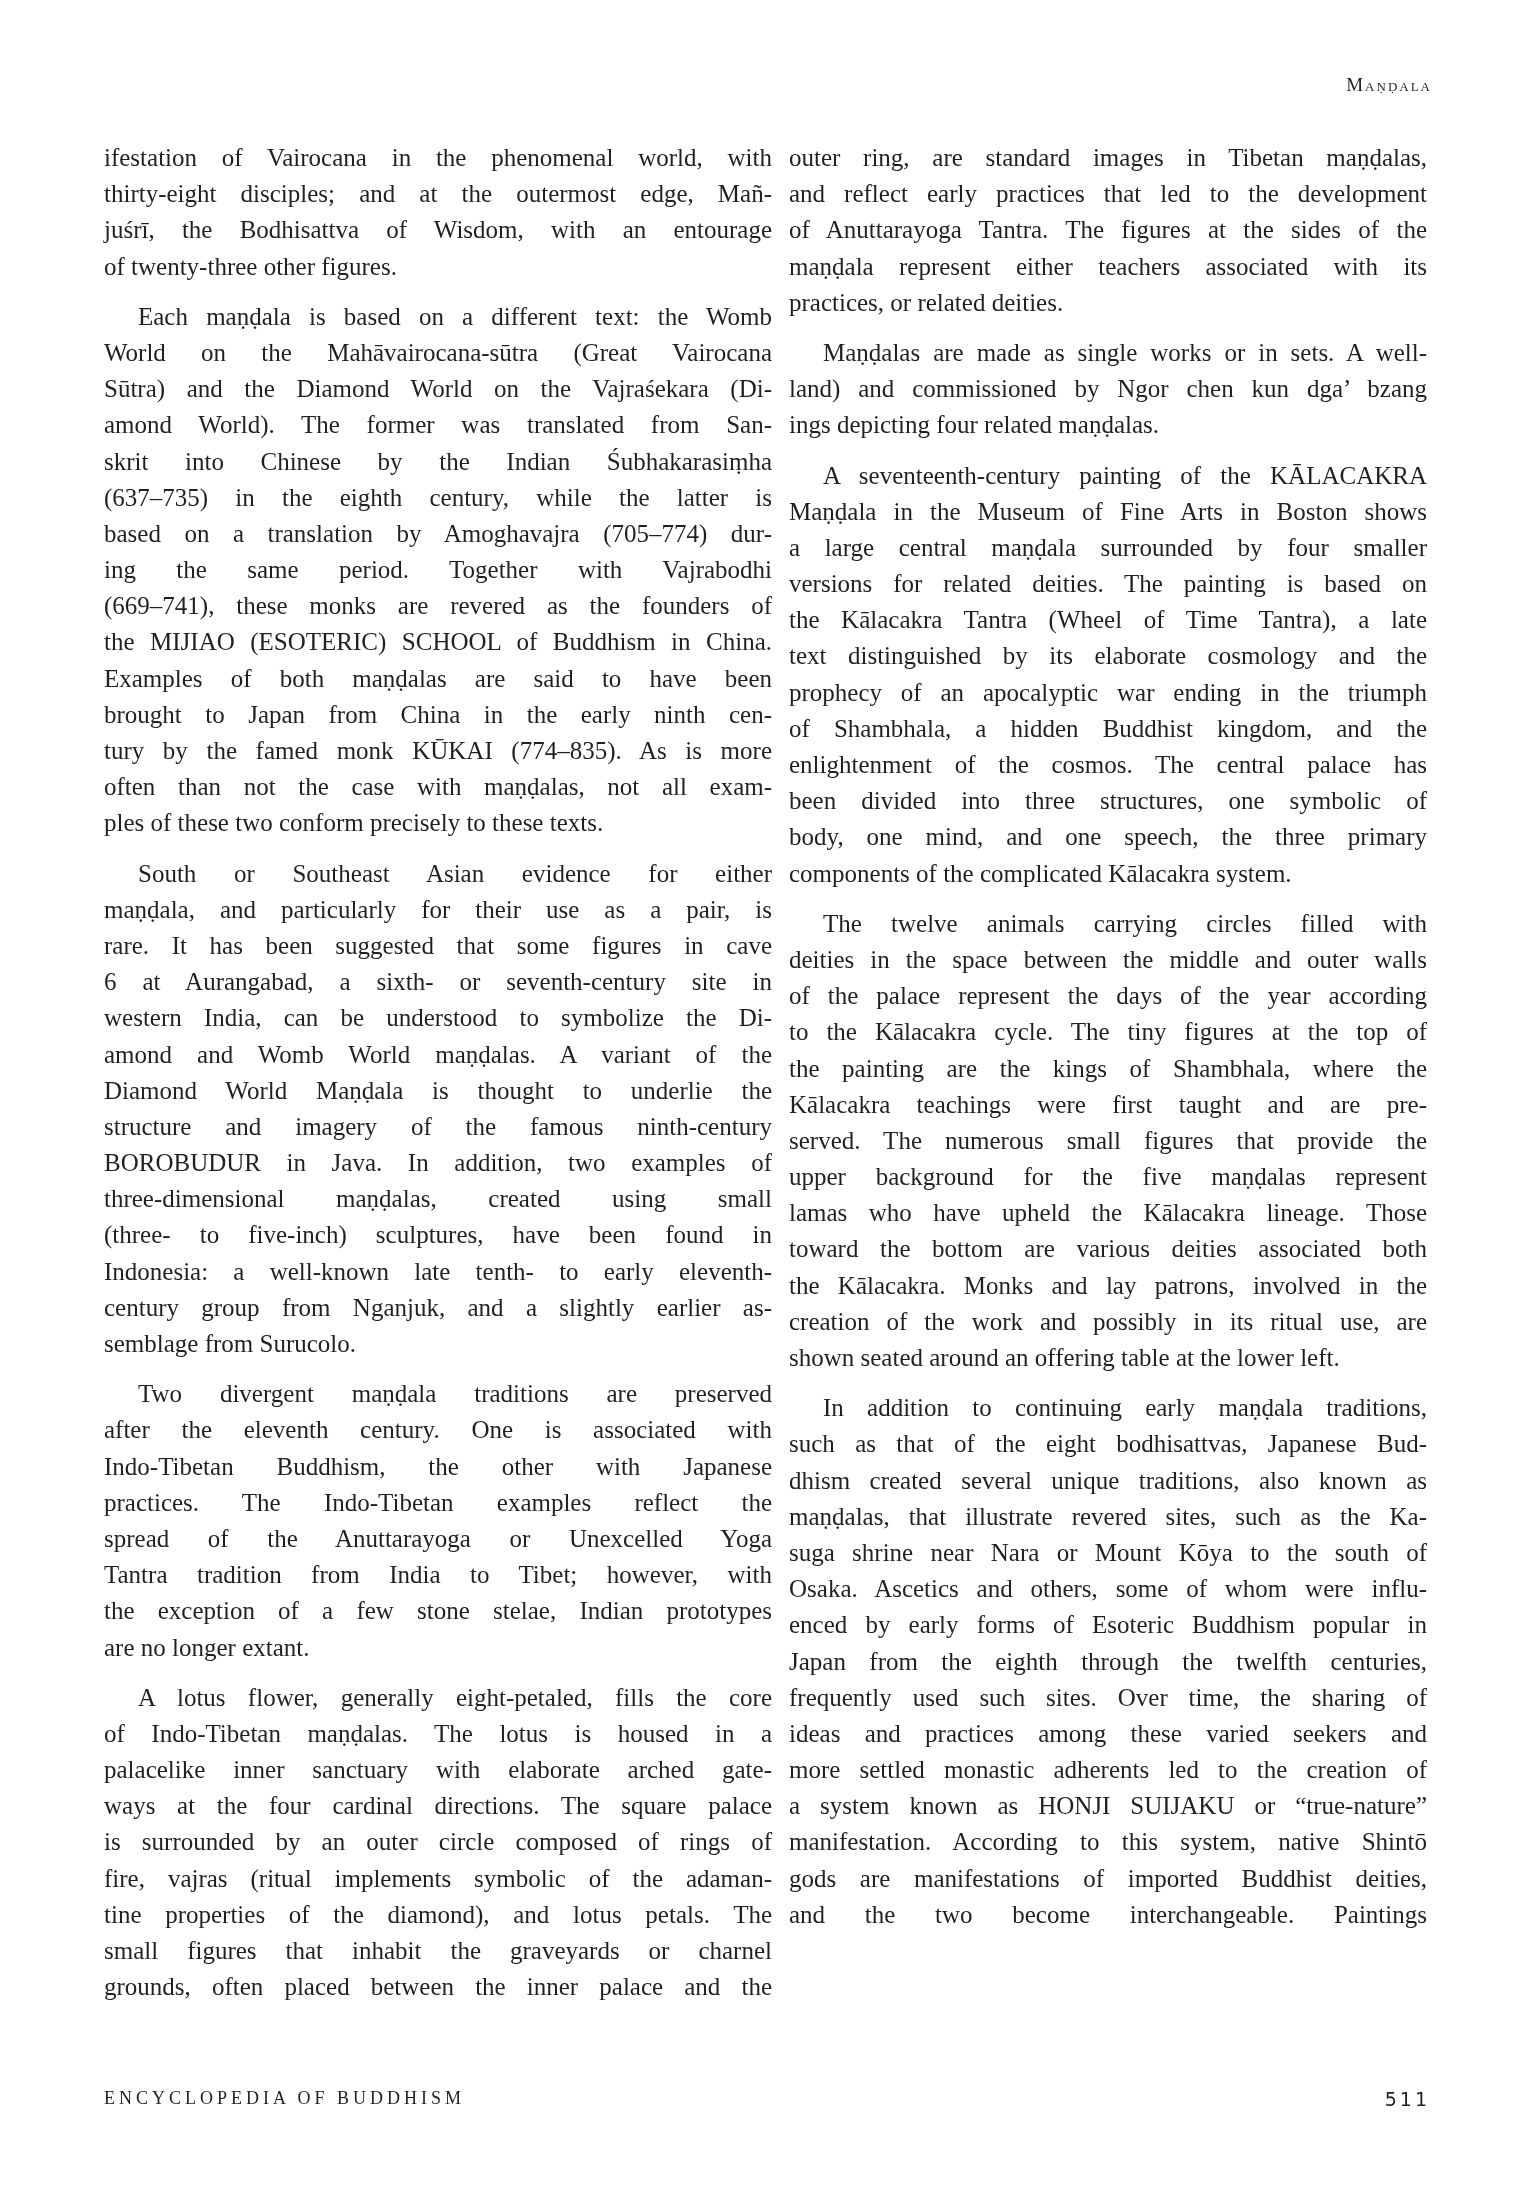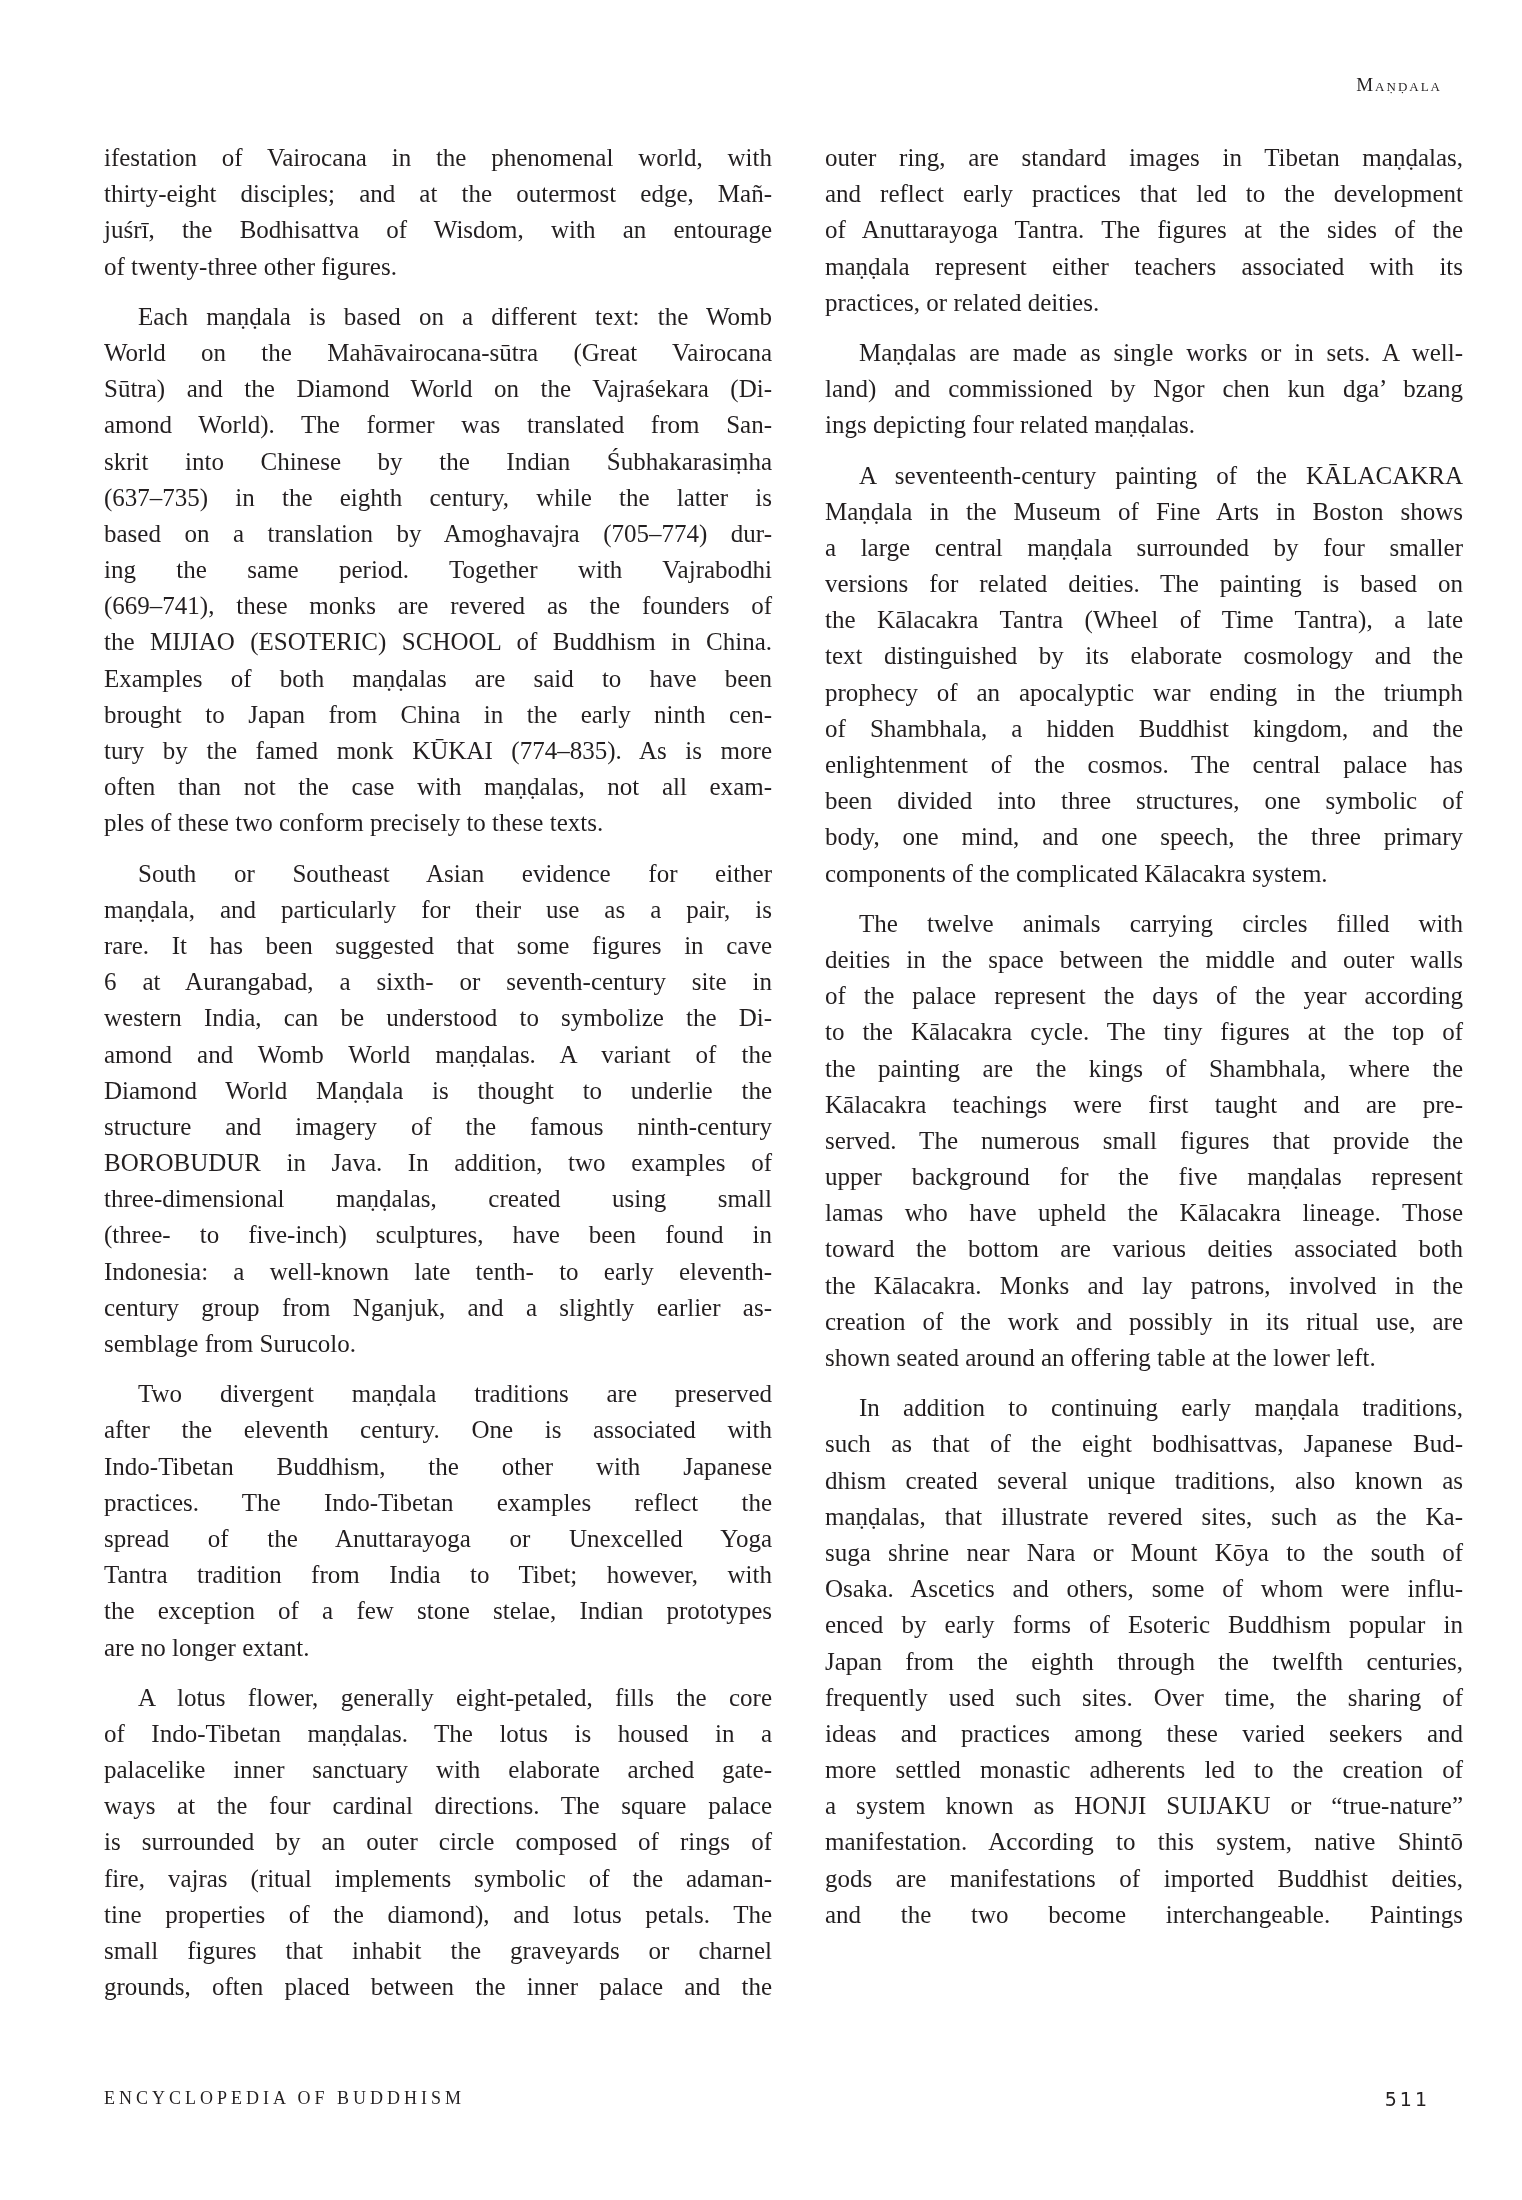--- a/index.html
+++ b/index.html
@@ -1,22 +1,22 @@
 <!DOCTYPE html>
 <html><head>
 <meta charset="utf-8">
 <style>
   html, body { margin:0; padding:0; background:#ffffff; }
   body { width:1522px; height:2200px; position:relative; overflow:hidden;
          font-family:"Liberation Serif", "DejaVu Serif", serif; color:#231f20; }
-  .running-head { position:absolute; top:74px; right:80px; font-size:19px; letter-spacing:2px;
+  .running-head { position:absolute; top:74px; right:90px; font-size:19px; letter-spacing:2px;
                   font-variant:small-caps; font-family:"Liberation Serif", serif; }
   .column { position:absolute; top:140px; width:668px; }
   .col-left { left:104px; }
-  .col-right { left:789px; width:638px;margin-left:36px; }
+  .col-right { left:789px; width:638px; }
   .para { margin:0 0 14px 0; }
   .line { display:block; height:36.2px; line-height:36.2px; font-size:25px;
           white-space:nowrap; text-align:justify; text-align-last:justify; }
   .line.last { text-align-last:left; }
   .line.indent { text-indent:34px; }
   .footer-left { position:absolute; top:2088px; left:104px; font-size:18px; letter-spacing:4px;
                  font-family:Liberation Serif, serif; font-weight:300; }
   .footer-right { position:absolute; top:2088px; right:92px; font-size:19px; letter-spacing:3px;
                   font-family:"DejaVu Sans", sans-serif; }
 </style>

